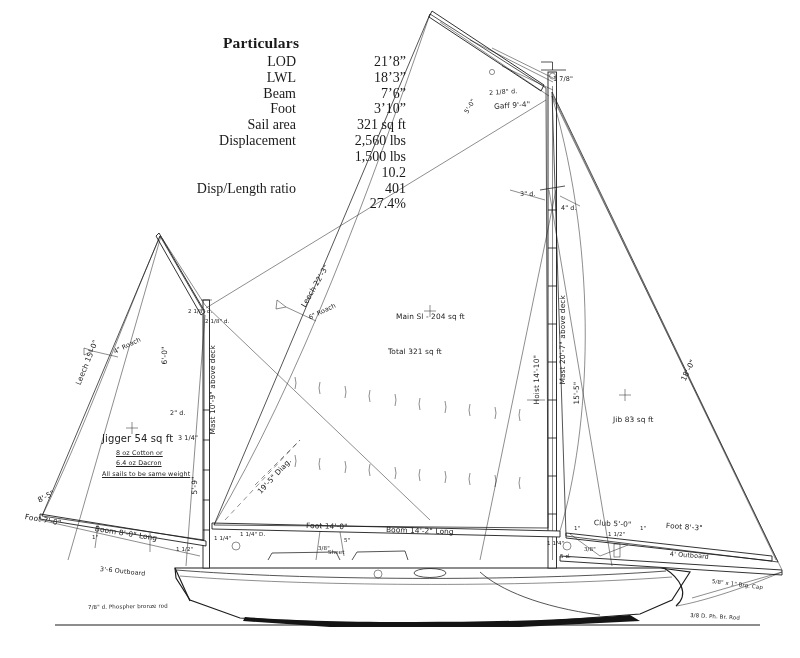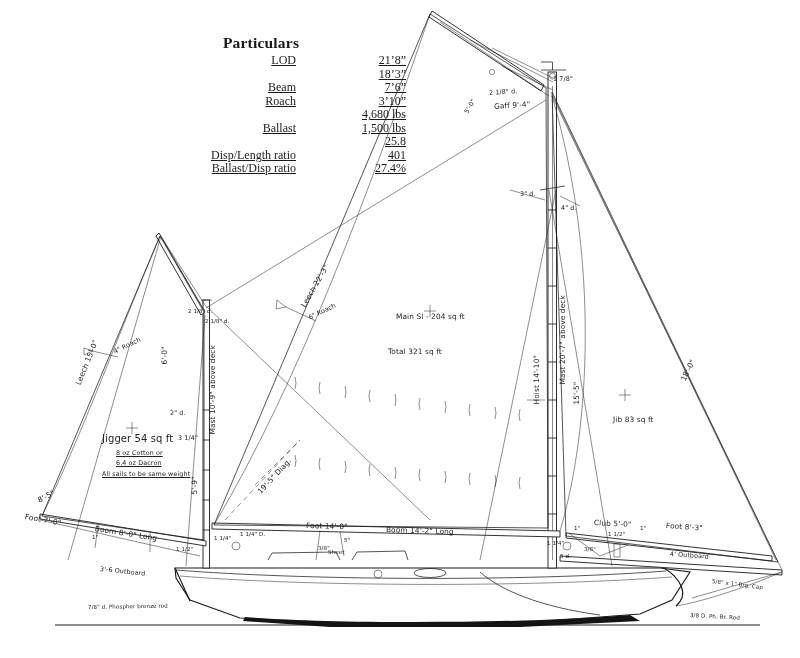--- a/index.html
+++ b/index.html
@@ -11,21 +11,21 @@
 
   
   .particulars{
     position:absolute; left:168px; top:34px; width:238px;
     font-family:"Liberation Serif", serif;
   }
   .particulars .ptitle{
     text-align:center; font-size:15.5px; font-weight:700;
     letter-spacing:.2px; margin:0 0 2px 0; padding-right:52px;
   }
-  .prow{display:flex; line-height:1.13; font-size:12px;text-decoration:underline;}
+  .prow{display:flex; line-height:1.13; font-size:14px;}
   .plabel{flex:0 0 128px; text-align:right; padding-right:7px; white-space:nowrap;}
   .pvalue{flex:1 1 auto; text-align:right; white-space:nowrap;}
 
   
   .ann{
     position:absolute; white-space:nowrap;
     font-family:"DejaVu Sans", sans-serif;
     font-size:7.4px; color:#222; letter-spacing:.1px;
     transform-origin:0 50%;
   }
@@ -50,46 +50,50 @@
 <div id="sheet">
 
   <div class="particulars">
     <div class="ptitle">Particulars</div>
 
     <div class="prow">
       <div class="plabel">LOD</div>
       <div class="pvalue">21’8”</div>
     </div>
     <div class="prow">
+      <div class="plabel">LWL</div>
       <div class="pvalue">18’3”</div>
     </div>
     <div class="prow">
       <div class="plabel">Beam</div>
       <div class="pvalue">7’6”</div>
     </div>
     <div class="prow">
-      <div class="plabel">Roach</div>
+      <div class="plabel">Foot</div>
       <div class="pvalue">3’10”</div>
     </div>
     <div class="prow">
-      <div class="pvalue">4,680 lbs</div>
-    </div>
-    <div class="prow">
-      <div class="plabel">Ballast</div>
+      <div class="plabel">Sail area</div>
+      <div class="pvalue">321 sq ft</div>
+    </div>
+    <div class="prow">
+      <div class="plabel">Displacement</div>
+      <div class="pvalue">2,560 lbs</div>
+    </div>
+    <div class="prow">
       <div class="pvalue">1,500 lbs</div>
     </div>
     <div class="prow">
-      <div class="pvalue">25.8</div>
+      <div class="pvalue">10.2</div>
     </div>
     <div class="prow">
       <div class="plabel">Disp/Length ratio</div>
       <div class="pvalue">401</div>
     </div>
     <div class="prow">
-      <div class="plabel">Ballast/Disp ratio</div>
       <div class="pvalue">27.4%</div>
     </div>
   </div>
 
   <svg width="800" height="658" viewBox="0 0 800 658">
 
     <line class="ln med" x1="55" y1="625" x2="760" y2="625"></line>
 
     <path class="ln med hull" d="M175,568 L660,568 L690,572 L672,600 L640,614 L520,623 L330,623 L240,618
              L190,600 L176,578 Z"></path>

